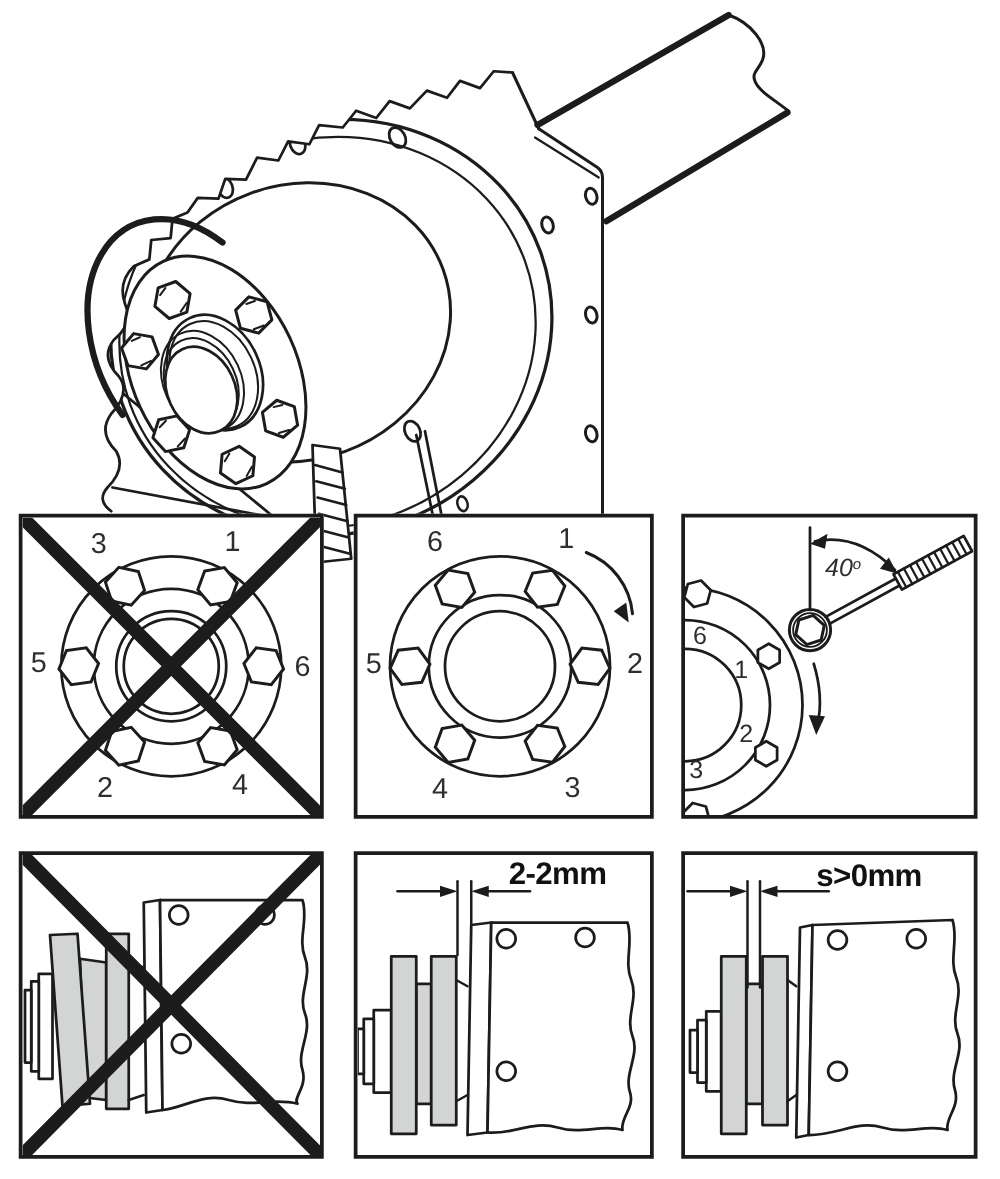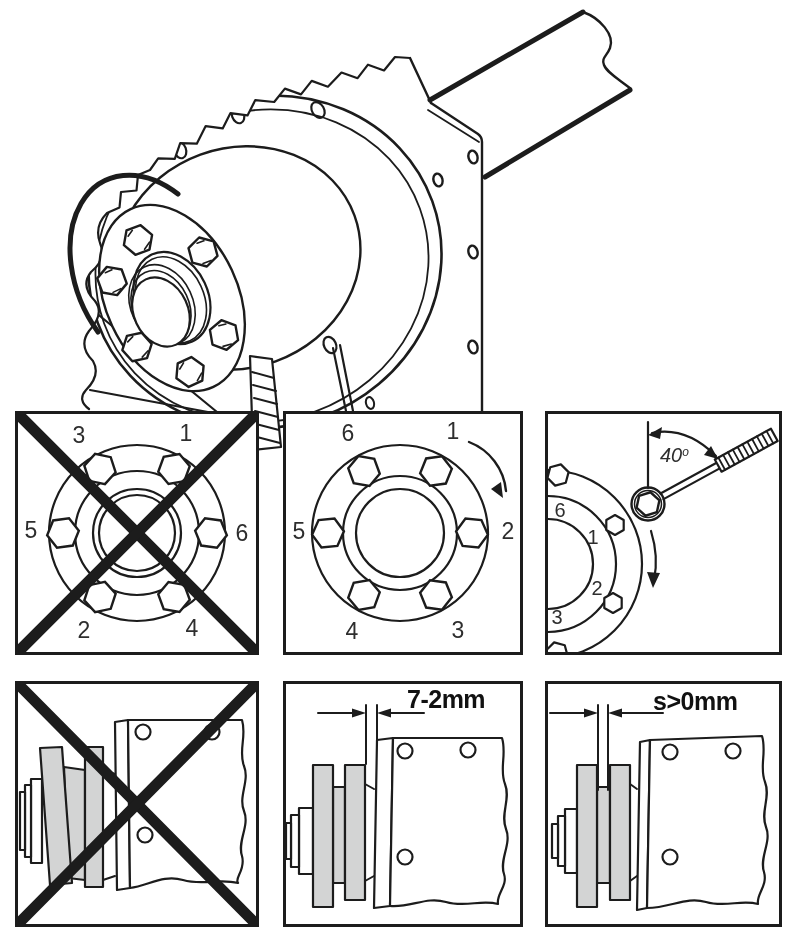--- a/index.html
+++ b/index.html
@@ -261,21 +261,21 @@
       </g>
       <g stroke-width="2">
         <line x1="32" y1="29" x2="66" y2="29"></line>
         <polygon points="80,29 66,24.5 66,33.5" fill="var(--line)" stroke="none"></polygon>
         <line x1="80" y1="21" x2="80" y2="80"></line>
         <line x1="91" y1="21" x2="91" y2="56"></line>
         <polygon points="91,29 105,24.5 105,33.5" fill="var(--line)" stroke="none"></polygon>
         <line x1="105" y1="29" x2="138" y2="29"></line>
       </g>
     </svg>
-    <span class="dim" style="left:121px;top:1px">7-2mm</span>
+    <span class="dim" style="left:121px;top:1px">2-2mm</span>
   </div>
 
   <div class="panel" style="left:545px;top:681px;width:237px;height:246px;">
     <svg width="231" height="240" viewBox="0 0 231 240" fill="none" stroke="var(--line)" stroke-linecap="round" stroke-linejoin="round">
       <g stroke-width="2.2" fill="#fff">
         <polygon points="92,58 102,56 99,224 89,226"></polygon>
         <path d="M 102,56 L 214,52 C 219,68 211,83 217,98 C 223,113 212,128 218,143 C 224,158 211,173 216,188 C 220,202 208,210 210,220 C 193,215 178,224 158,218 C 138,212 123,224 99,224 Z"></path>
         <circle cx="122" cy="68" r="7.5"></circle>
         <circle cx="185" cy="67" r="7.5"></circle>
         <circle cx="122" cy="173" r="7.5"></circle>

